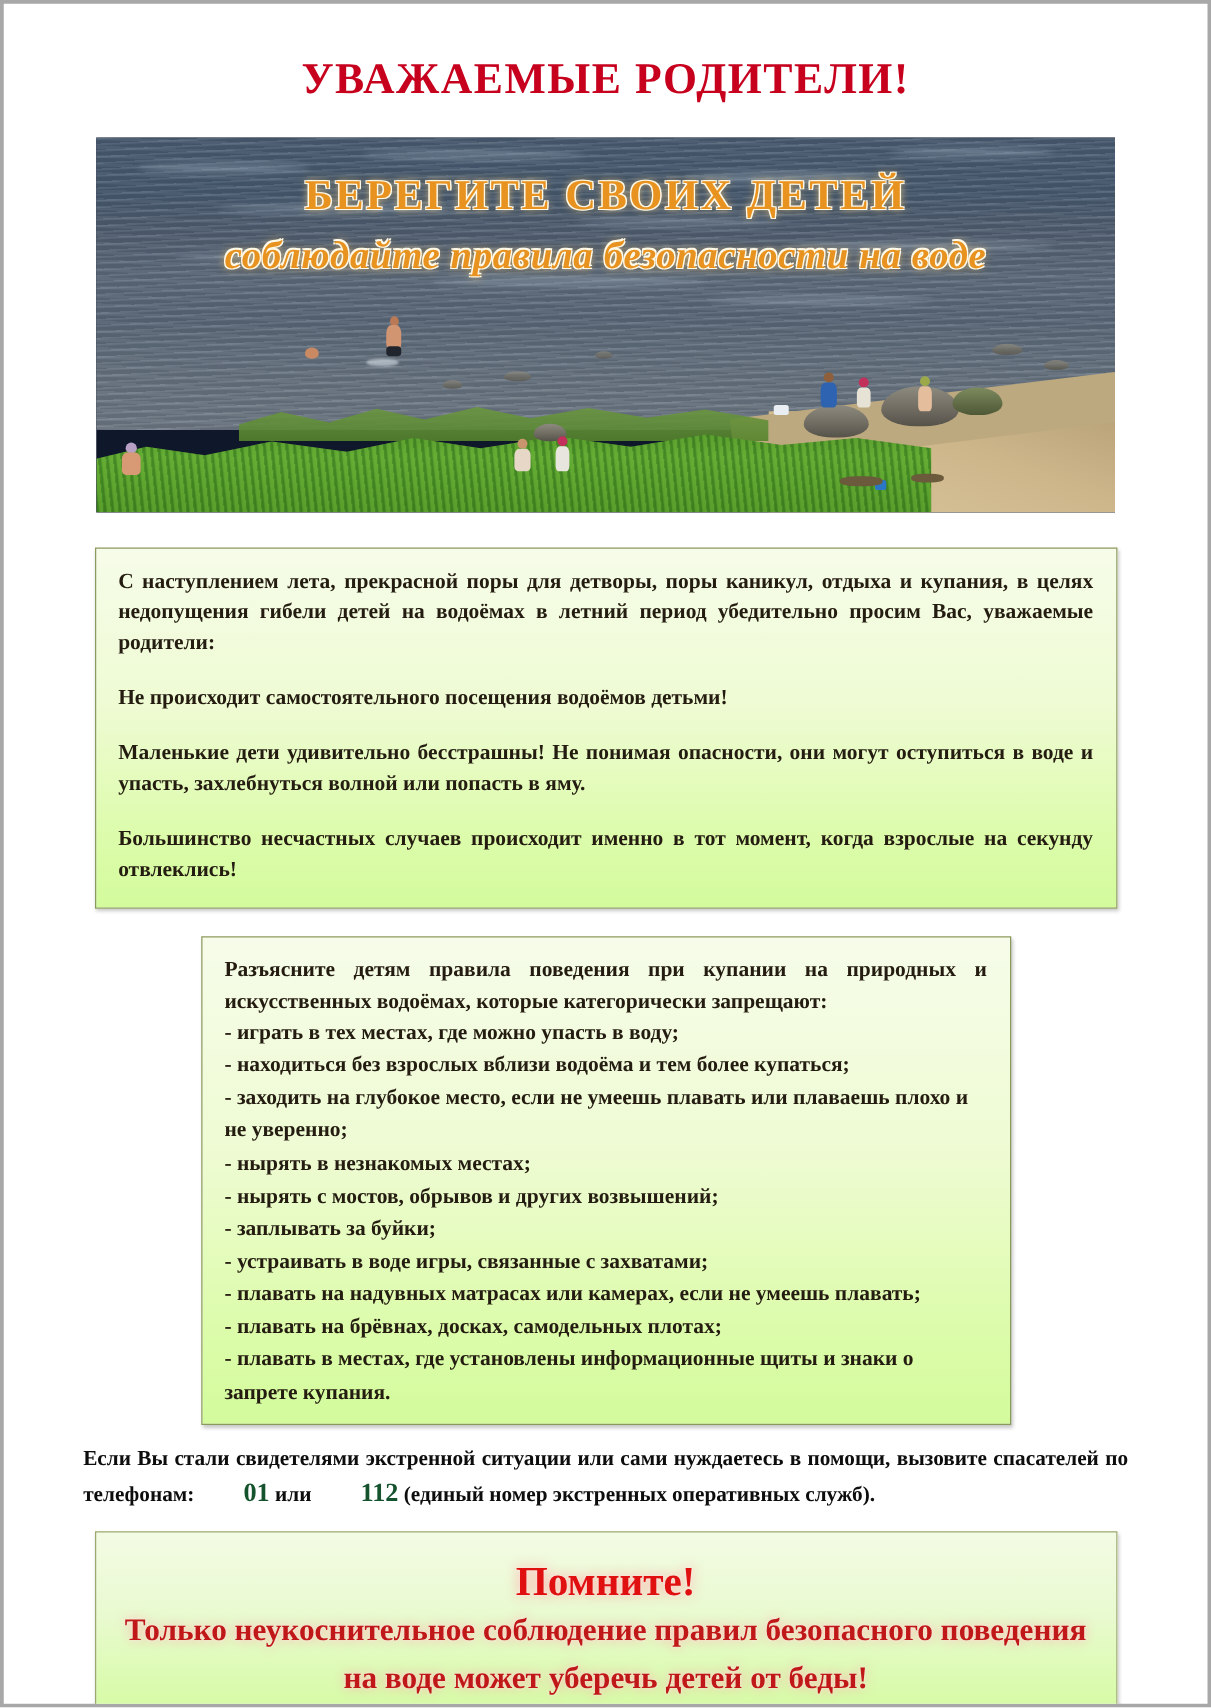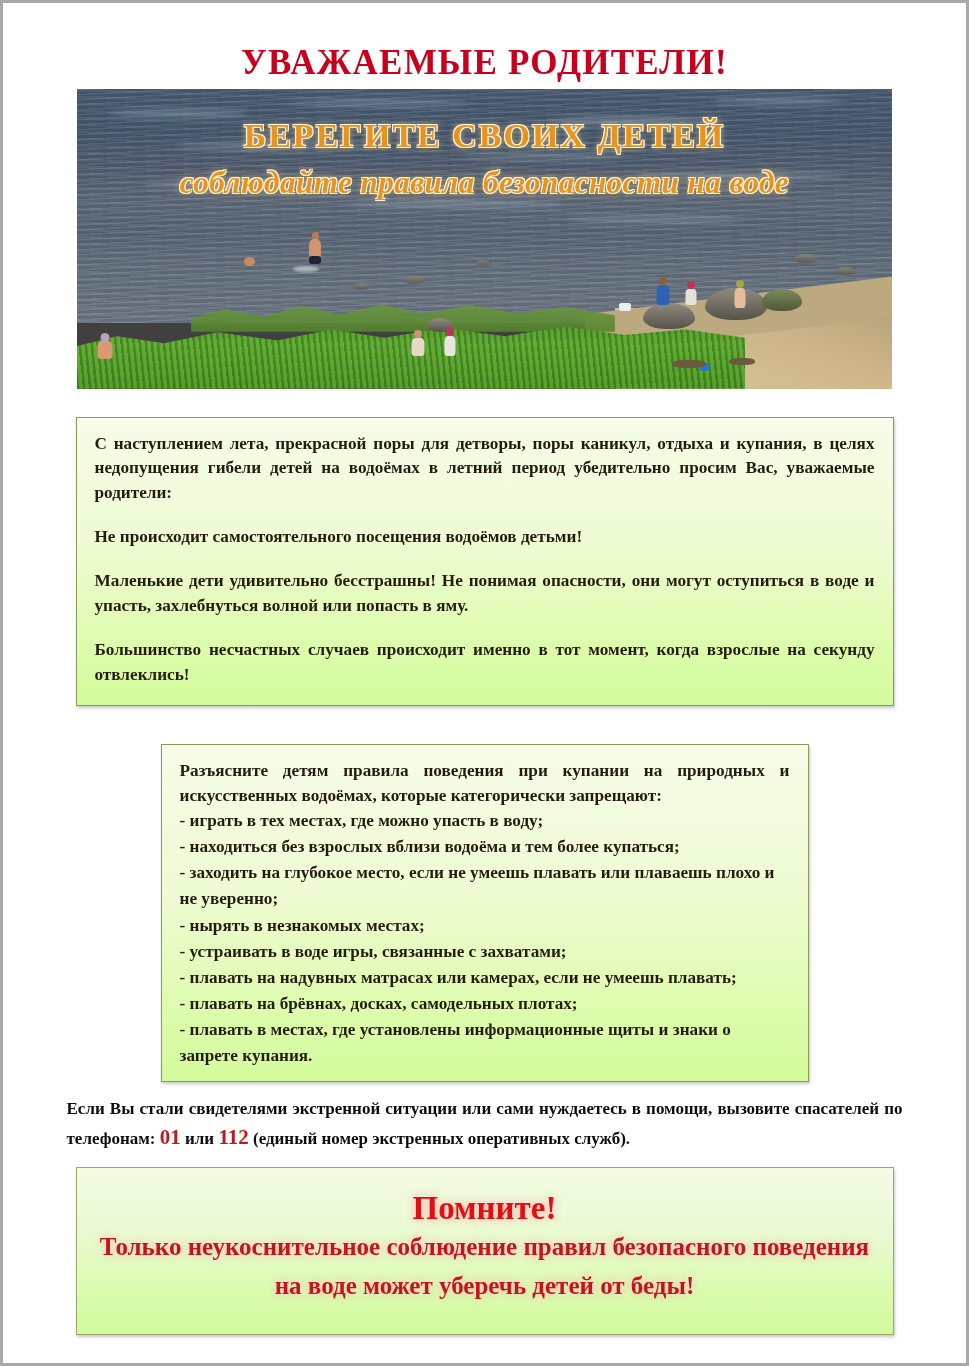--- a/index.html
+++ b/index.html
@@ -33,23 +33,23 @@
     font-size: 35px;
     letter-spacing: 1.2px;
     line-height: 1.05;
   }
 
   
   .banner {
     position: relative;
     width: 815px;
     height: 300px;
-    margin: 7px auto 0 auto;
+    margin: 28px auto 0 auto;
     overflow: hidden;
-    background: #404040;
+    background: #0f172a;
   }
   .water {
     position: absolute;
     left: 0; top: 0; right: 0;
     height: 78%;
     background:
       repeating-linear-gradient(177deg,
         rgba(255,255,255,0.07) 0px, rgba(255,255,255,0.07) 1px,
         rgba(0,0,0,0.05) 2px, rgba(0,0,0,0.05) 5px),
       repeating-linear-gradient(182deg,
@@ -218,41 +218,42 @@
     background: linear-gradient(to bottom, #f6fce9 0%, #eefbd2 45%, #dcfcab 80%, #d3fb9c 100%);
     box-shadow: 1px 2px 3px rgba(0,0,0,0.22);
     padding: 14px 18px 12px 18px;
     color: #241c10;
     font-family: "Liberation Serif", "DejaVu Serif", serif;
     font-weight: bold;
     font-size: 17.2px;
     line-height: 1.42;
   }
   .box1 { width: 818px; margin-top: 28px; padding-bottom: 18px; }
-  .box2 { width: 648px; margin-top: 38px; }
+  .box2 { width: 648px; margin-top: 22px; }
 
   .green-box p { margin: 0; }
   .green-box p.justify { text-align: justify; }
   .gap-md { height: 20px; }
   .rule-list p { margin: 0; line-height: 1.52; }
 
   
   .emergency {
     width: 836px;
     margin: 14px auto 0 auto;
     text-align: justify;
     font-family: "Liberation Serif", "DejaVu Serif", serif;
     font-weight: bold;
     font-size: 17px;
     line-height: 1.5;
     color: #0d0d0d;
   }
   .emergency .phone {
-    color: #b91c1c;
+    color: #14532d;
     font-size: 21px;
+    margin-left: 35px;
   }
 
   
   .remember-box {
     box-sizing: border-box;
     width: 818px;
     margin: 14px auto 0 auto;
     border: 1px solid #9aa96b;
     background: linear-gradient(to bottom, #f3fbe4 0%, #e9fad0 40%, #d9fbab 78%, #d2fa9e 100%);
     box-shadow: 1px 2px 3px rgba(0,0,0,0.22);
@@ -366,20 +367,22 @@
     <p class="justify">Большинство несчастных случаев происходит именно в тот момент, когда взрослые на секунду отвлеклись!</p>
   </div>
 
   <div class="green-box box2">
     <p class="justify">Разъясните детям правила поведения при купании на природных и искусственных водоёмах,  которые категорически запрещают:</p>
     <div class="rule-list">
       <p>- играть в тех местах, где можно упасть в воду;</p>
       <p>- находиться без взрослых вблизи водоёма и тем более купаться;</p>
       <p>- заходить на глубокое место, если не умеешь плавать или плаваешь плохо и не уверенно;</p>
       <p>- нырять в незнакомых местах;</p>
+      <p>- нырять с мостов, обрывов и других возвышений;</p>
+      <p>- заплывать за буйки;</p>
       <p>- устраивать в воде игры, связанные с захватами;</p>
       <p>- плавать на надувных матрасах или камерах, если не умеешь плавать;</p>
       <p>- плавать на брёвнах, досках, самодельных плотах;</p>
       <p>- плавать в местах, где установлены информационные щиты и знаки о запрете купания.</p>
     </div>
   </div>
 
   <p class="emergency"><span>Если Вы стали свидетелями экстренной ситуации или сами нуждаетесь в помощи, вызовите спасателей по телефонам: </span><span class="phone">01</span><span> или </span><span class="phone">112</span><span> (единый номер экстренных оперативных служб).</span></p>
 
   <div class="remember-box">

